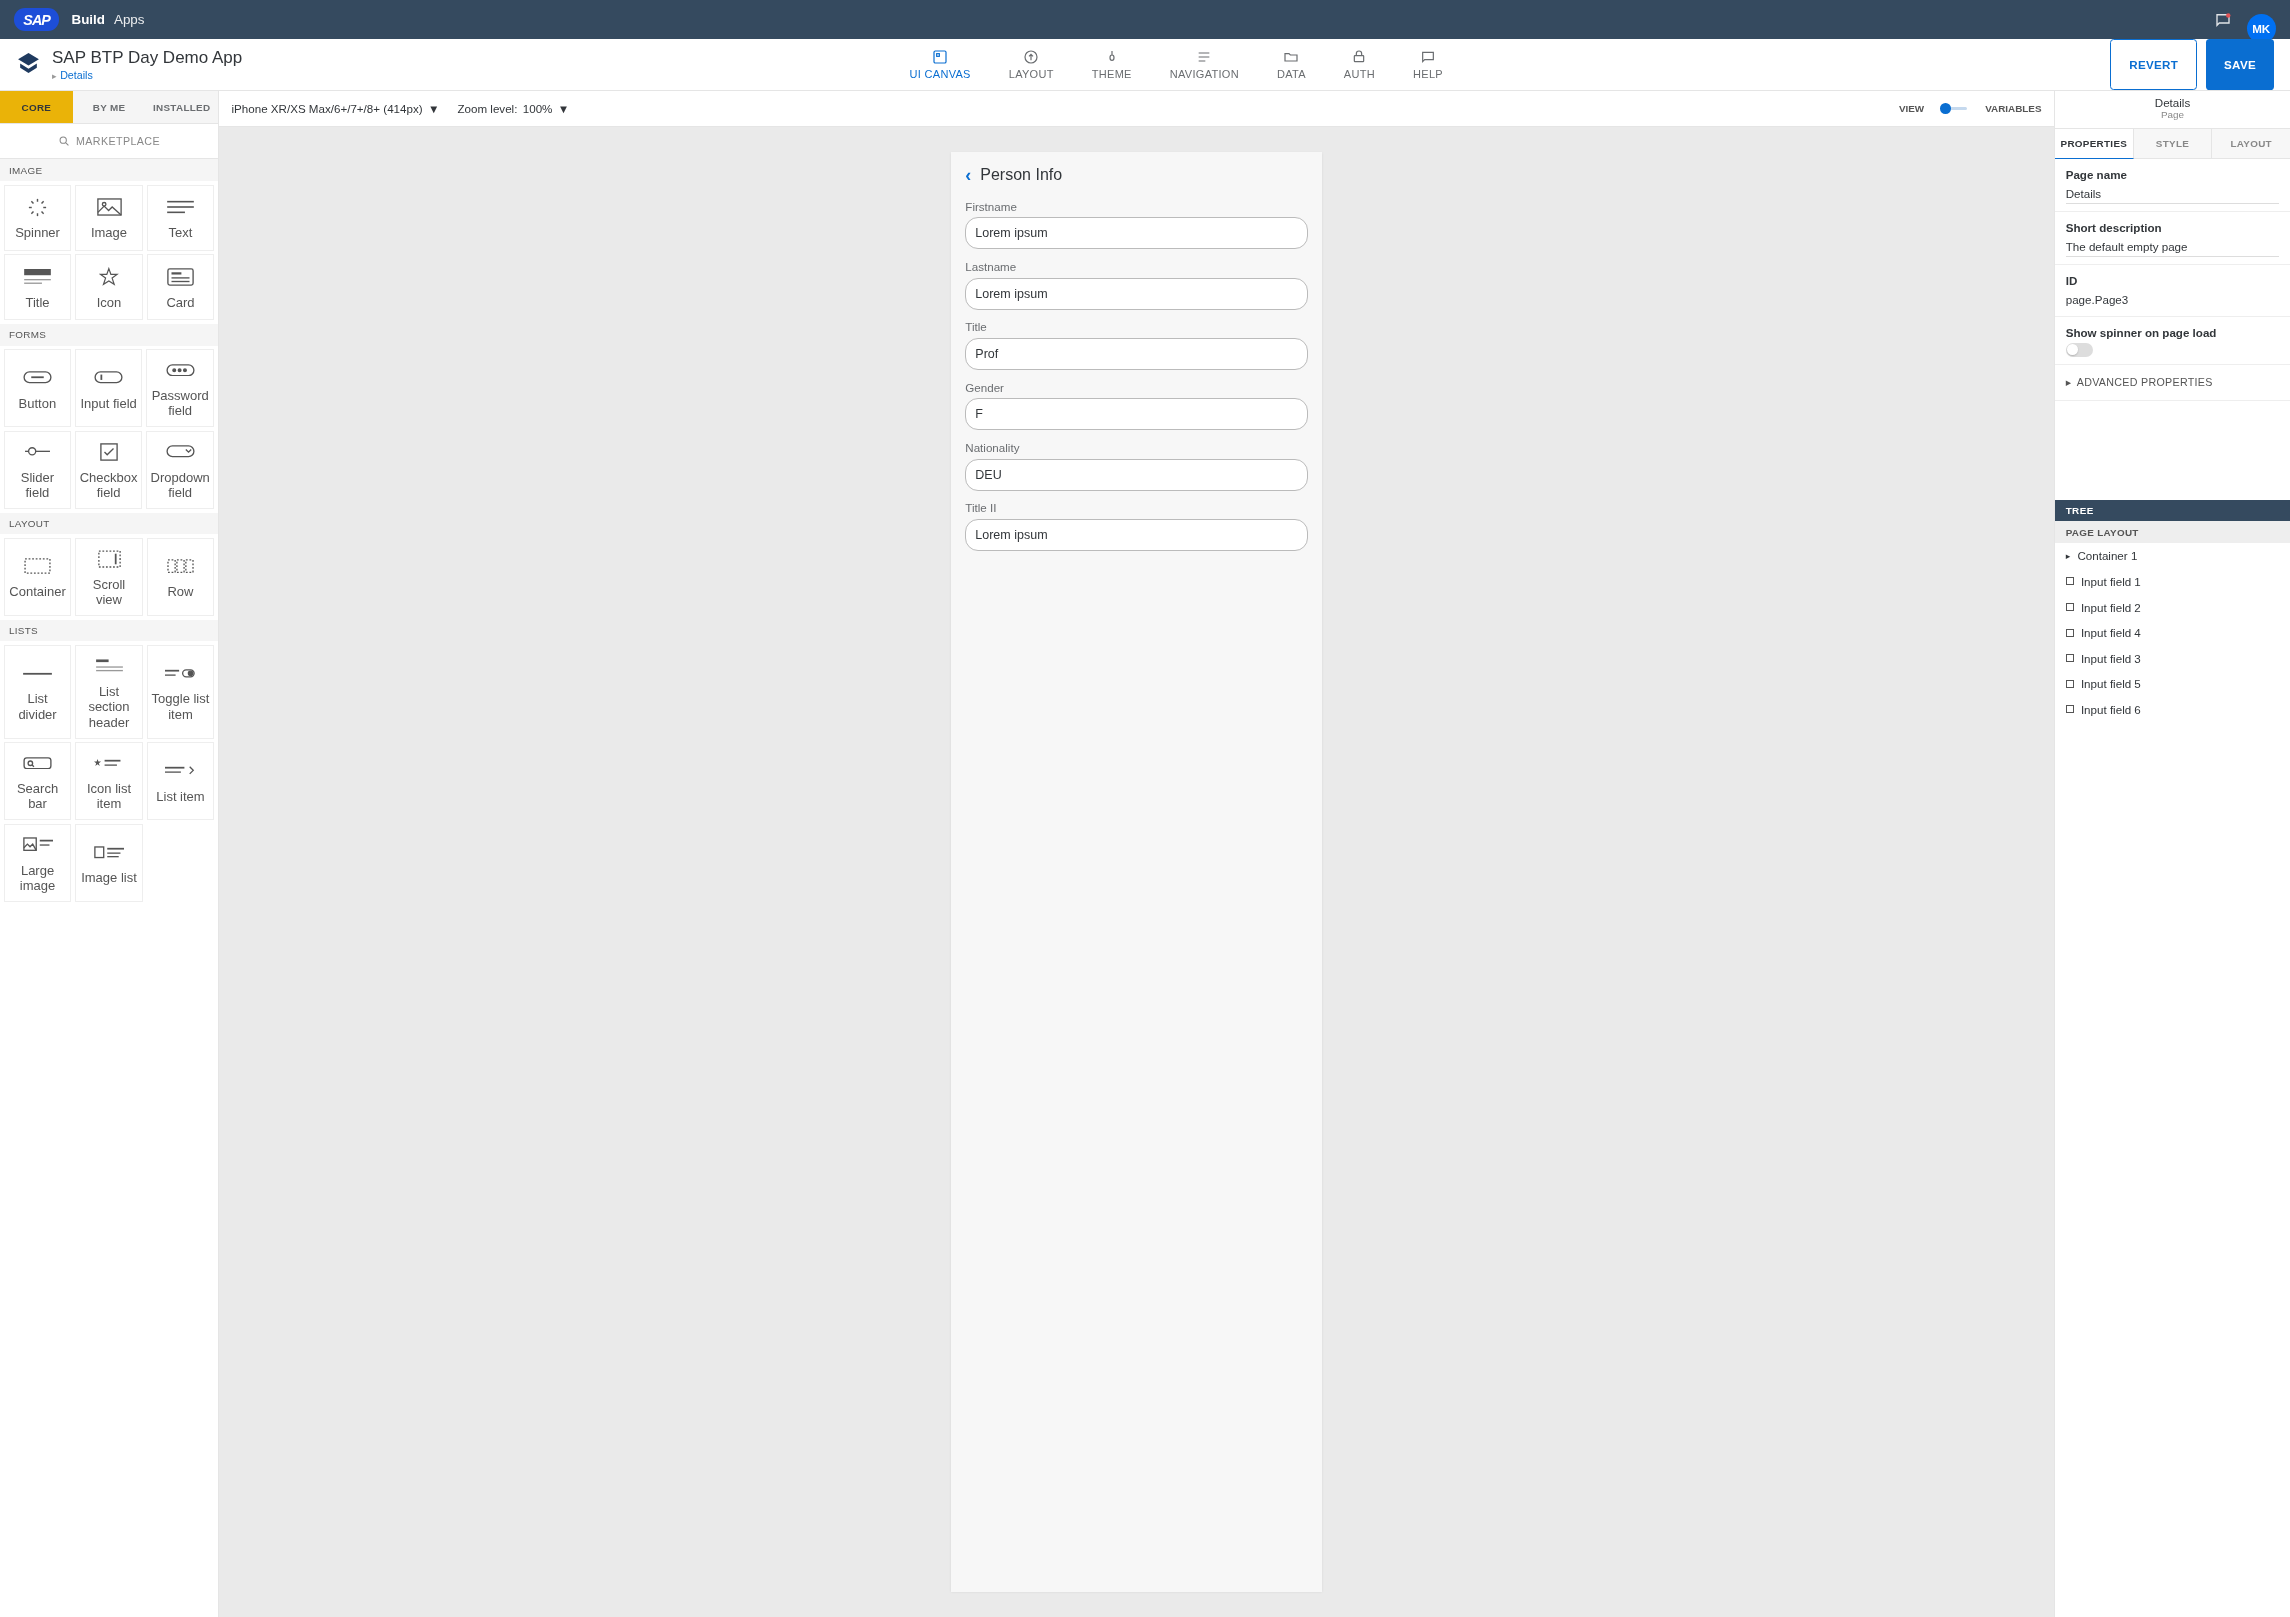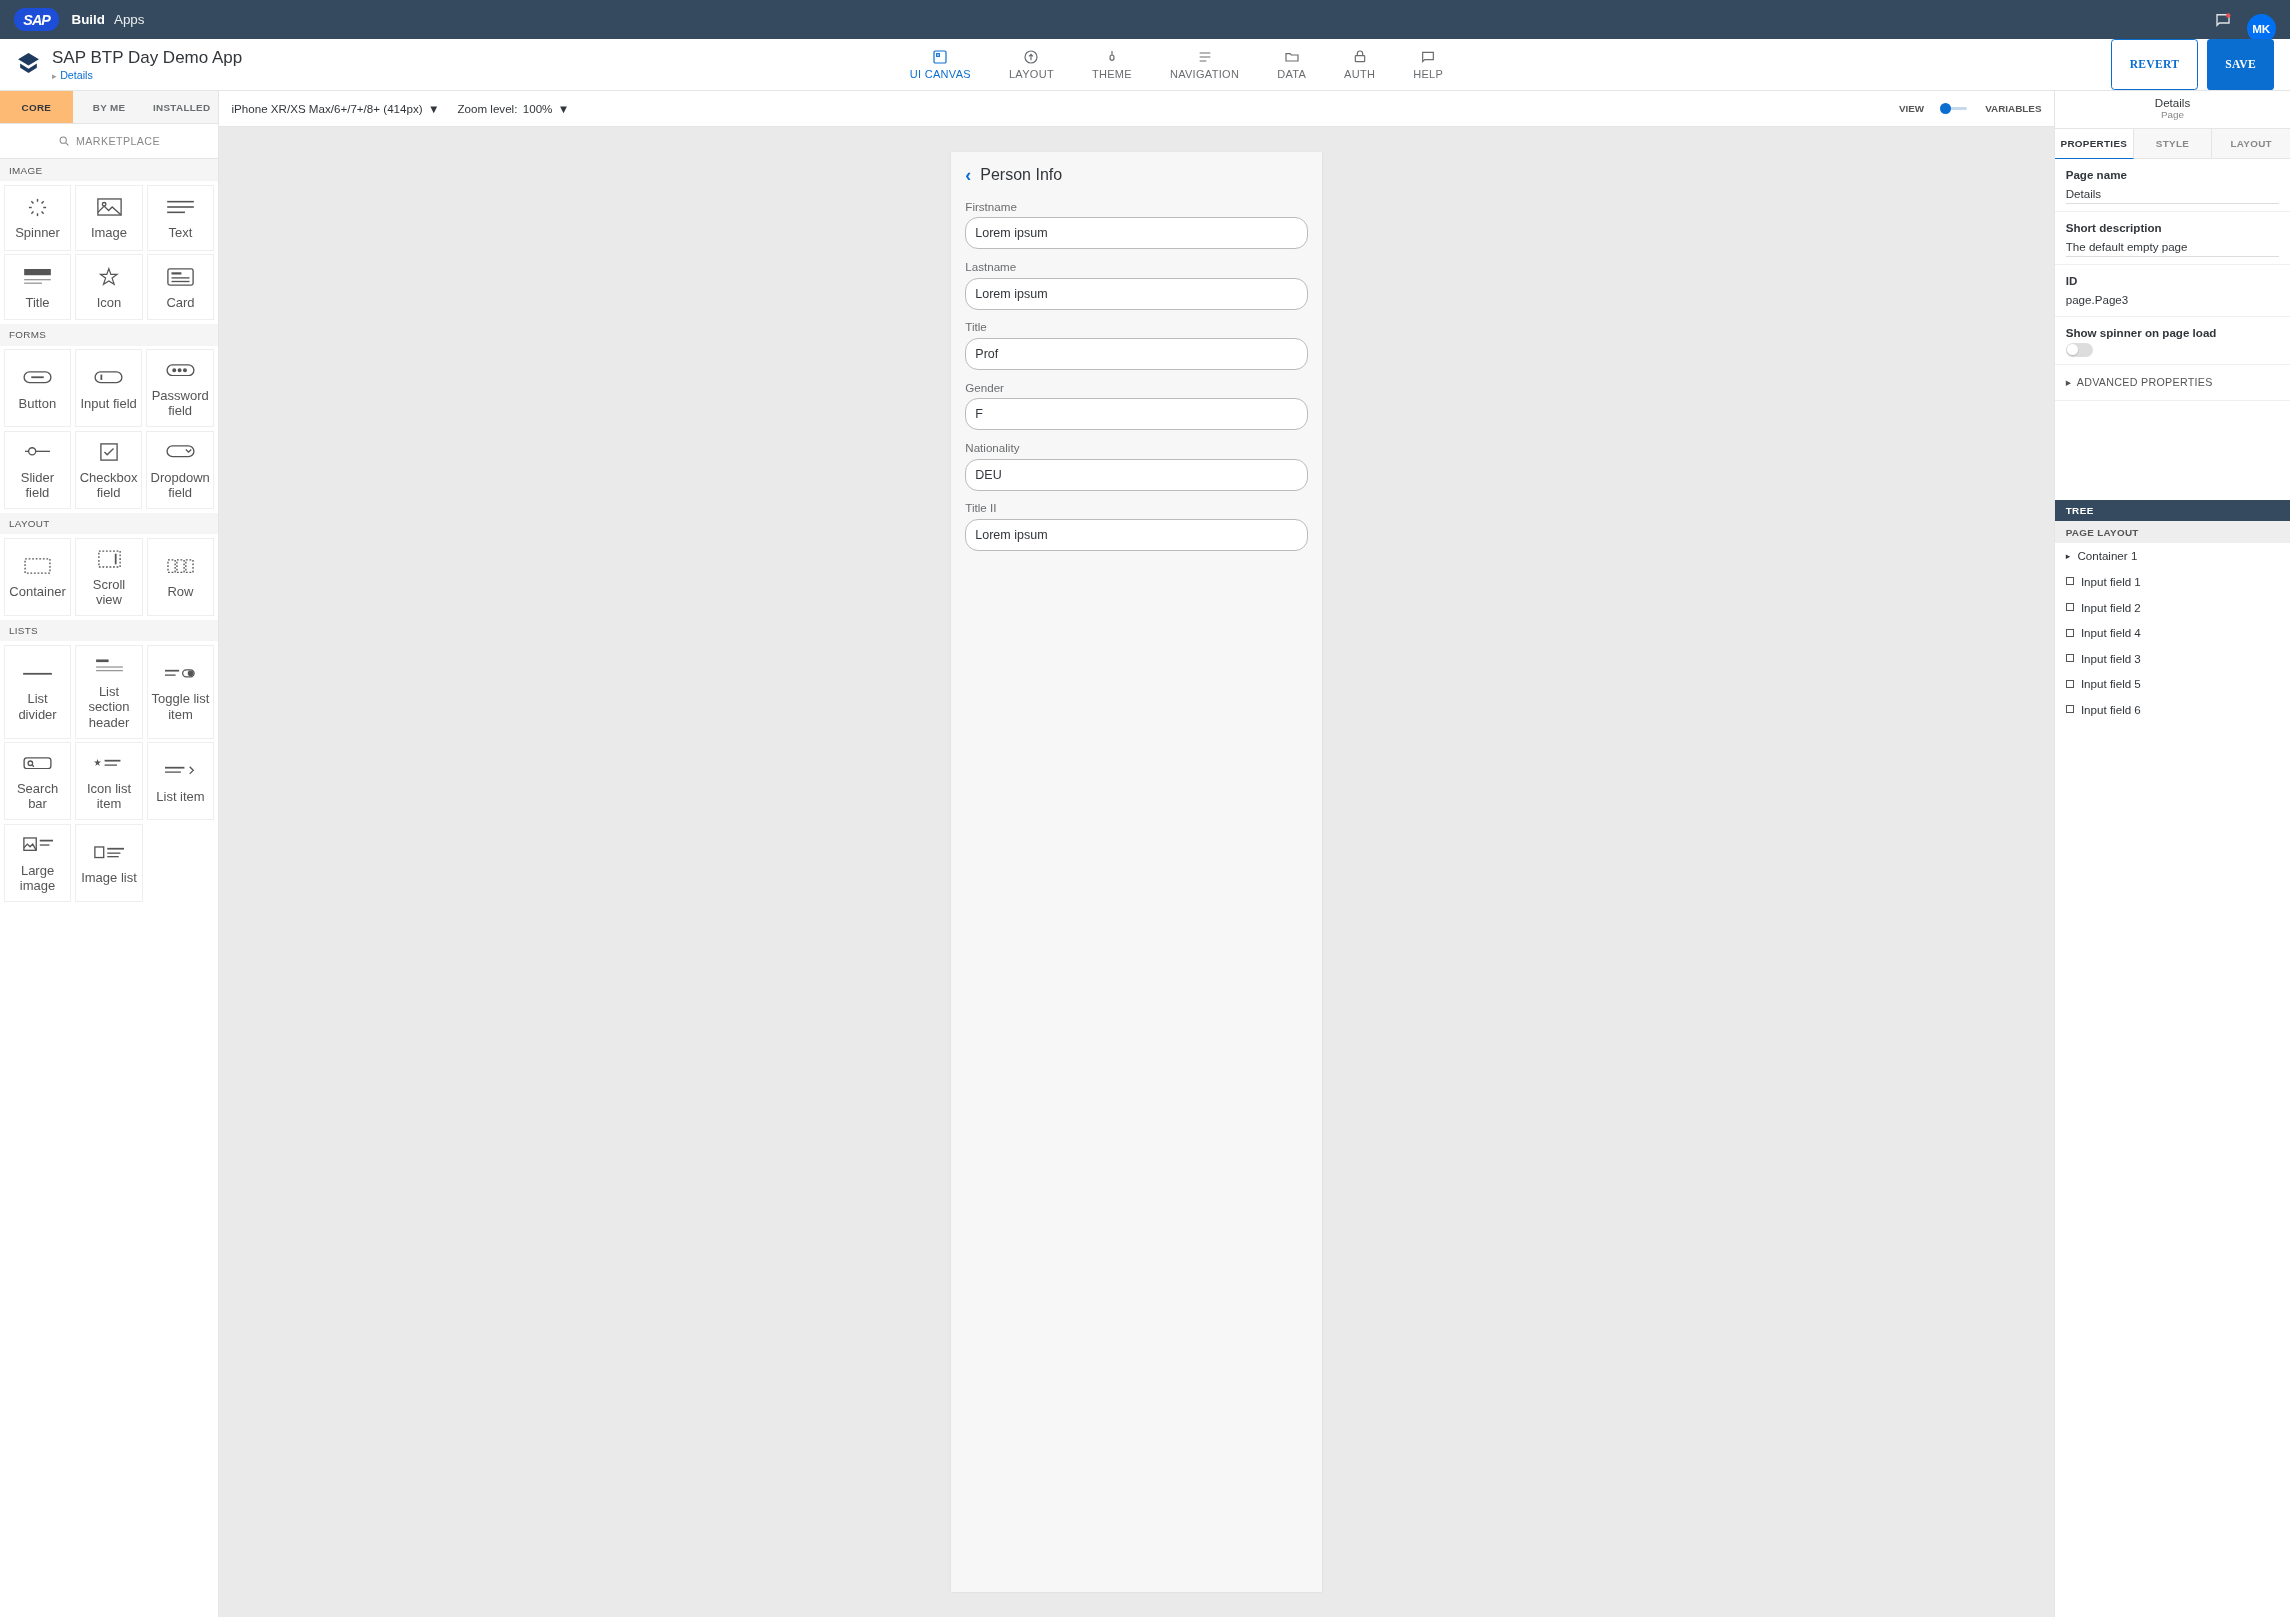--- a/index.html
+++ b/index.html
@@ -17,30 +17,30 @@
 .app-icon { width: 27px; height: 27px; margin-right: 9px; color: #1F3A5F; font-size: 21.5px; }
 .app-title-block { display: flex; flex-direction: column; }
 .app-title { font-size: 17px; color: #32363A; font-weight: 400; }
 .breadcrumb { font-size: 10.7px; color: #0A6ED1; cursor: pointer; }
 .breadcrumb-caret { color: #999; margin-right: 3.6px; font-size: 9px; }
 .nav-tabs { flex: 1; display: flex; justify-content: center; gap: 38px; }
 .nav-tab { display: flex; flex-direction: column; align-items: center; gap: 3px; font-size: 11px; color: #6A6D70; cursor: pointer; letter-spacing: 0.3px; }
 .nav-tab.active { color: #0A6ED1; }
 .nav-tab-icon { font-size: 15px; }
 .header-actions { display: flex; gap: 9px; }
-.btn { padding: 18px 18px; font-size: 11.6px; font-weight: 600; border-radius: 3.6px; cursor: pointer; border: none; letter-spacing: 0.3px; font-family: Liberation Serif, serif; }
+.btn { padding: 18px 18px; font-size: 11.6px; font-weight: 600; border-radius: 3.6px; cursor: pointer; border: none; letter-spacing: 0.3px; }
 .btn-revert { background: #fff; color: #0A6ED1; border: 0.9px solid #0A6ED1; }
 .btn-save { background: #0A6ED1; color: #fff; }
 
 .main { display: flex; height: calc(100vh - 91px); }
 
 .left-panel { width: 219px; border-right: 0.9px solid #E5E5E5; display: flex; flex-direction: column; }
 .lib-tabs { display: flex; border-bottom: 0.9px solid #E5E5E5; }
 .lib-tab { flex: 1; text-align: center; padding: 10.7px 0; font-size: 9.9px; font-weight: 600; color: #6A6D70; cursor: pointer; letter-spacing: 0.3px; }
-.lib-tab.active { color: #32363A; background: #fdba74; }
+.lib-tab.active { color: #32363A; background: #eab308; }
 .lib-tab:not(.active) { background: #F5F5F5; }
 .marketplace { padding: 10.7px; display: flex; align-items: center; justify-content: center; gap: 5.4px; color: #888; font-size: 10.7px; border-bottom: 0.9px solid #E5E5E5; cursor: pointer; letter-spacing: 0.4px; }
 .lib-body { overflow-y: auto; flex: 1; }
 .lib-section { background: #F5F5F5; padding: 5.4px 9px; font-size: 9.9px; color: #555; font-weight: 400; letter-spacing: 0.3px; }
 .lib-grid { display: grid; grid-template-columns: repeat(3, 1fr); gap: 3.6px; padding: 3.6px; }
 .lib-item { background: #fff; border: 0.9px solid #EEE; display: flex; flex-direction: column; align-items: center; justify-content: center; padding: 9px 3.6px 7.2px; gap: 7.2px; cursor: grab; min-height: 66px; }
 .lib-item-icon { font-size: 18px; color: #555; display: flex; align-items: center; justify-content: center; height: 21.5px; }
 .lib-item-label { font-size: 13px; color: #555; text-align: center; line-height: 1.2; }
 
 .canvas-area { flex: 1; background: #EAEAEA; display: flex; flex-direction: column; }

